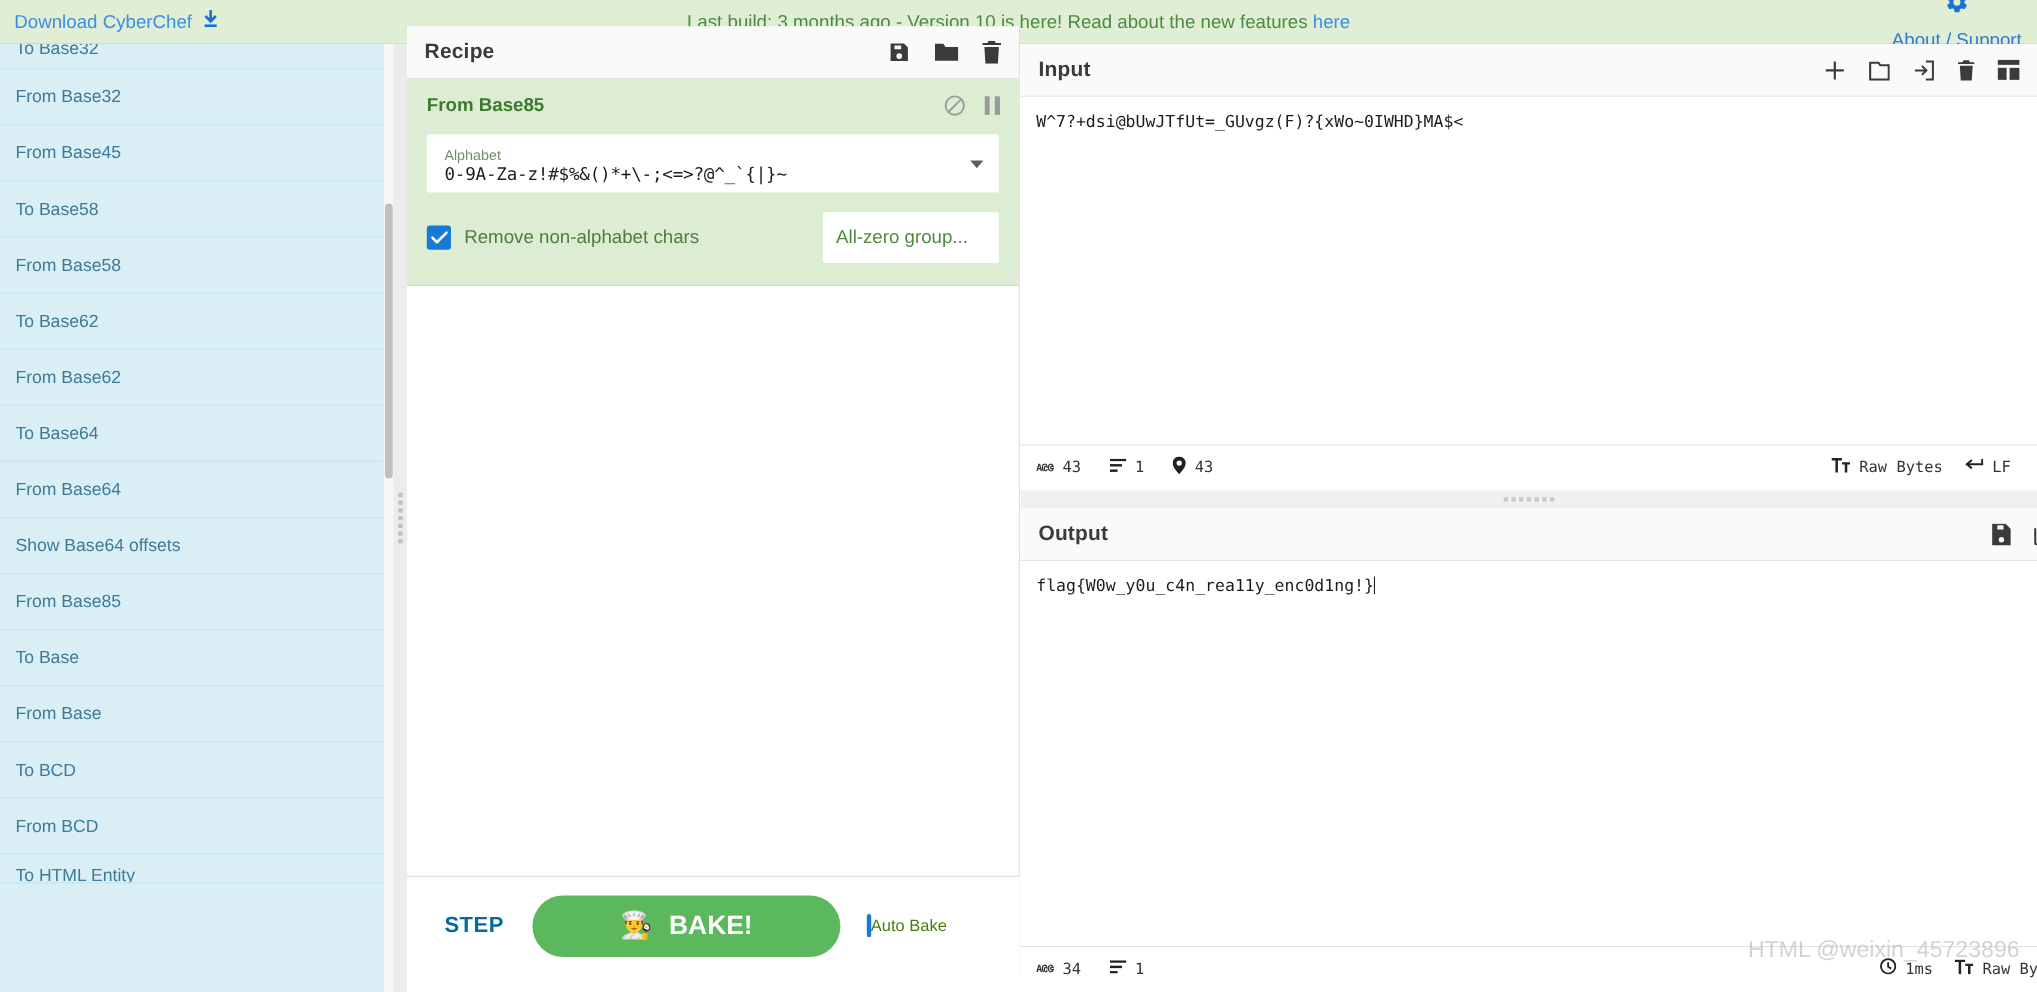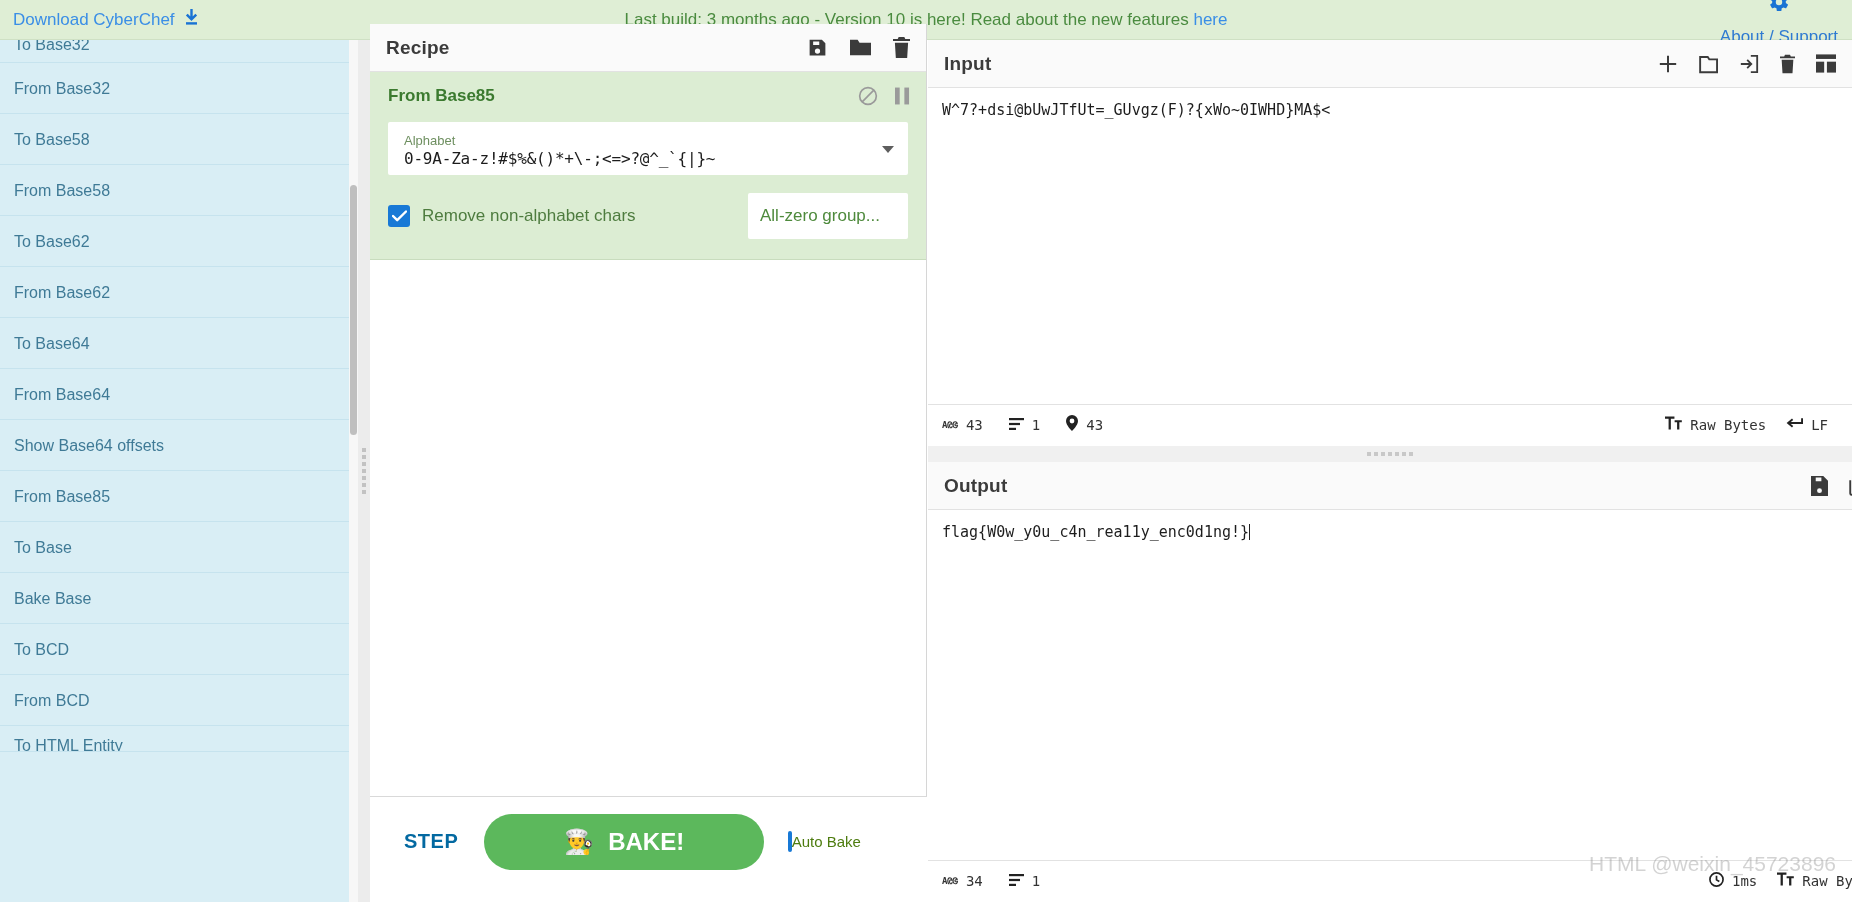--- a/index.html
+++ b/index.html
@@ -210,30 +210,31 @@
             <circle cx="12" cy="12" r="11" fill="#1a73d4"></circle>
             <text x="12" y="17.5" font-size="15" font-weight="bold" fill="#fff" text-anchor="middle" font-family="Liberation Sans, sans-serif">?</text>
           </svg>
       </span>
     </div>
   </div>
 
   <div class="ops">
     <div class="op-item first">To Base32</div>
     <div class="op-item">From Base32</div>
+    <div class="op-item">From Base45</div>
     <div class="op-item">To Base58</div>
     <div class="op-item">From Base58</div>
     <div class="op-item">To Base62</div>
     <div class="op-item">From Base62</div>
     <div class="op-item">To Base64</div>
     <div class="op-item">From Base64</div>
     <div class="op-item">Show Base64 offsets</div>
     <div class="op-item">From Base85</div>
     <div class="op-item">To Base</div>
-    <div class="op-item">Bake Base</div>
+    <div class="op-item">From Base</div>
     <div class="op-item">To BCD</div>
     <div class="op-item">From BCD</div>
     <div class="op-item last">To HTML Entity</div>
     <div class="ops-scrollbar">
       <div class="ops-thumb"></div>
     </div>
   </div>
 
   <div class="vsplit">
     <span class="grip">

